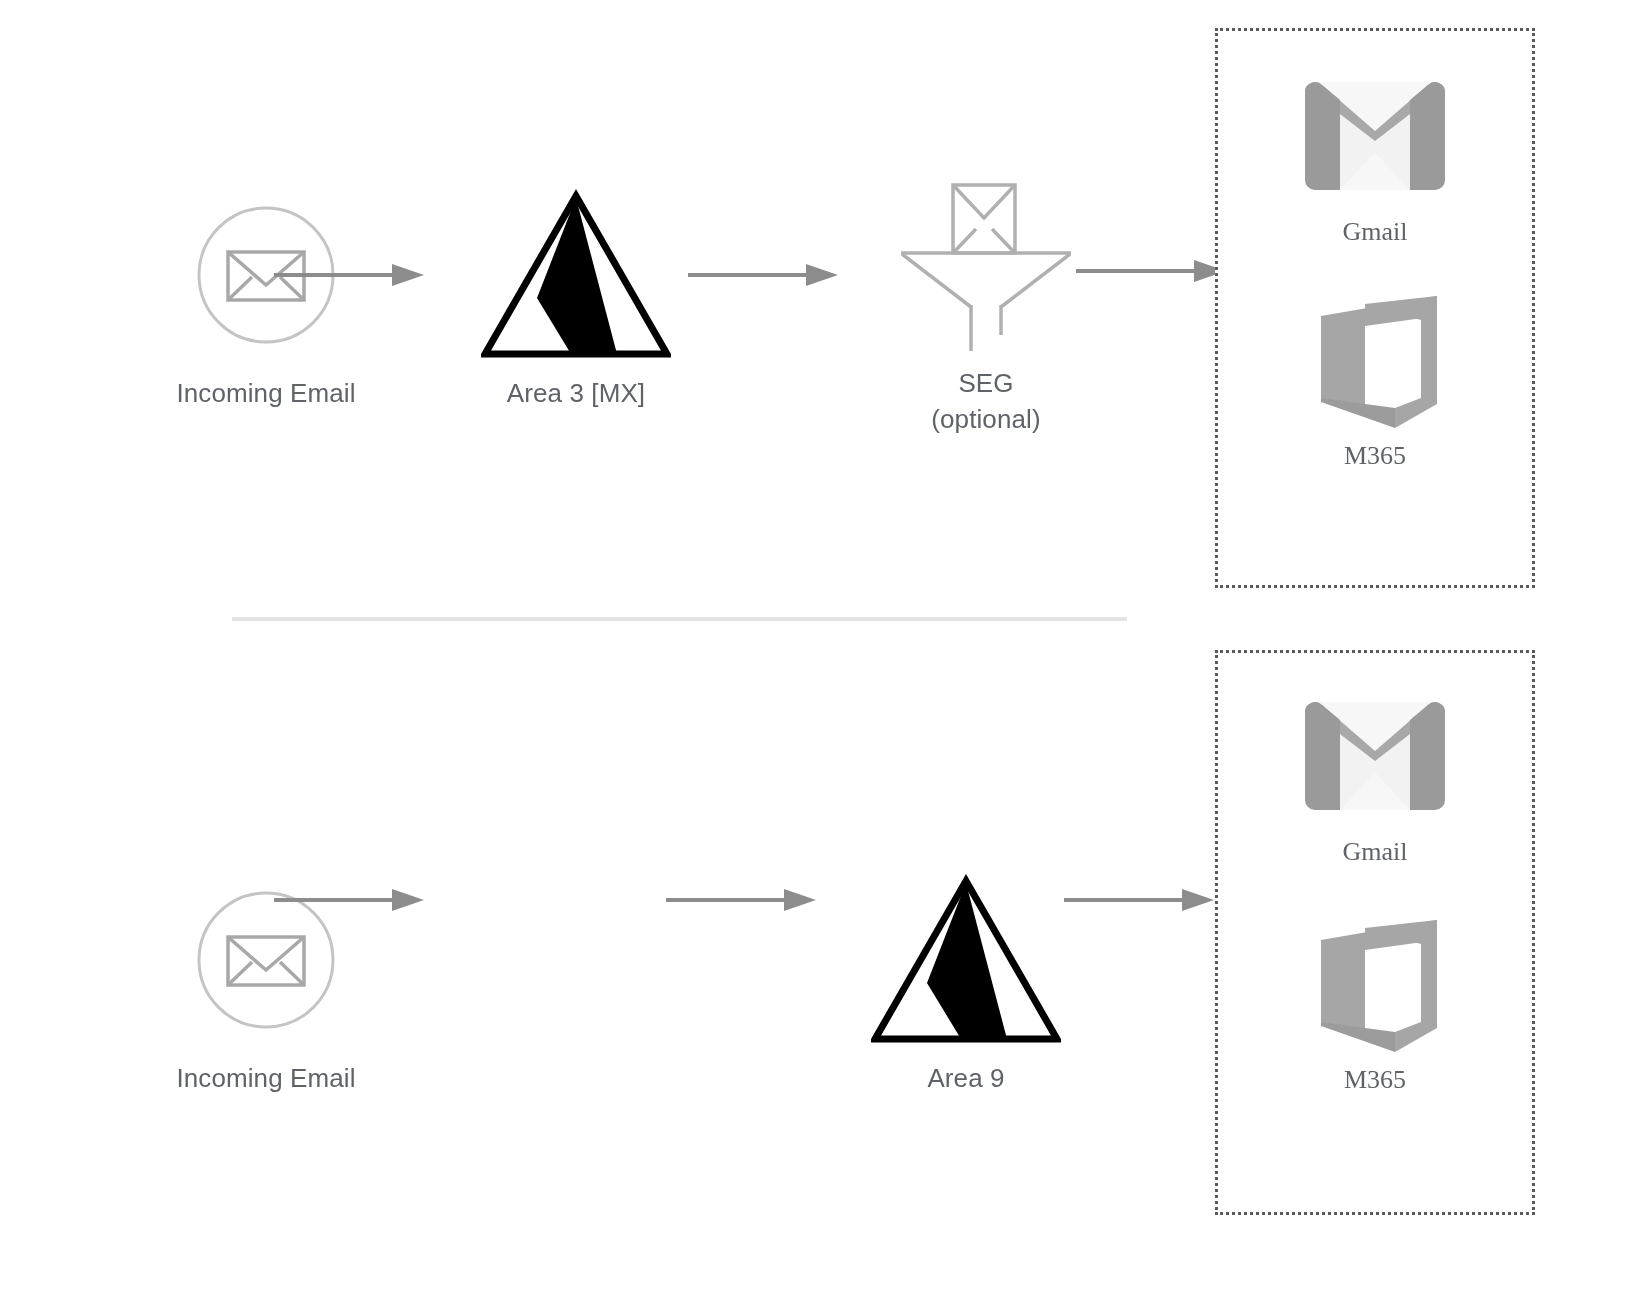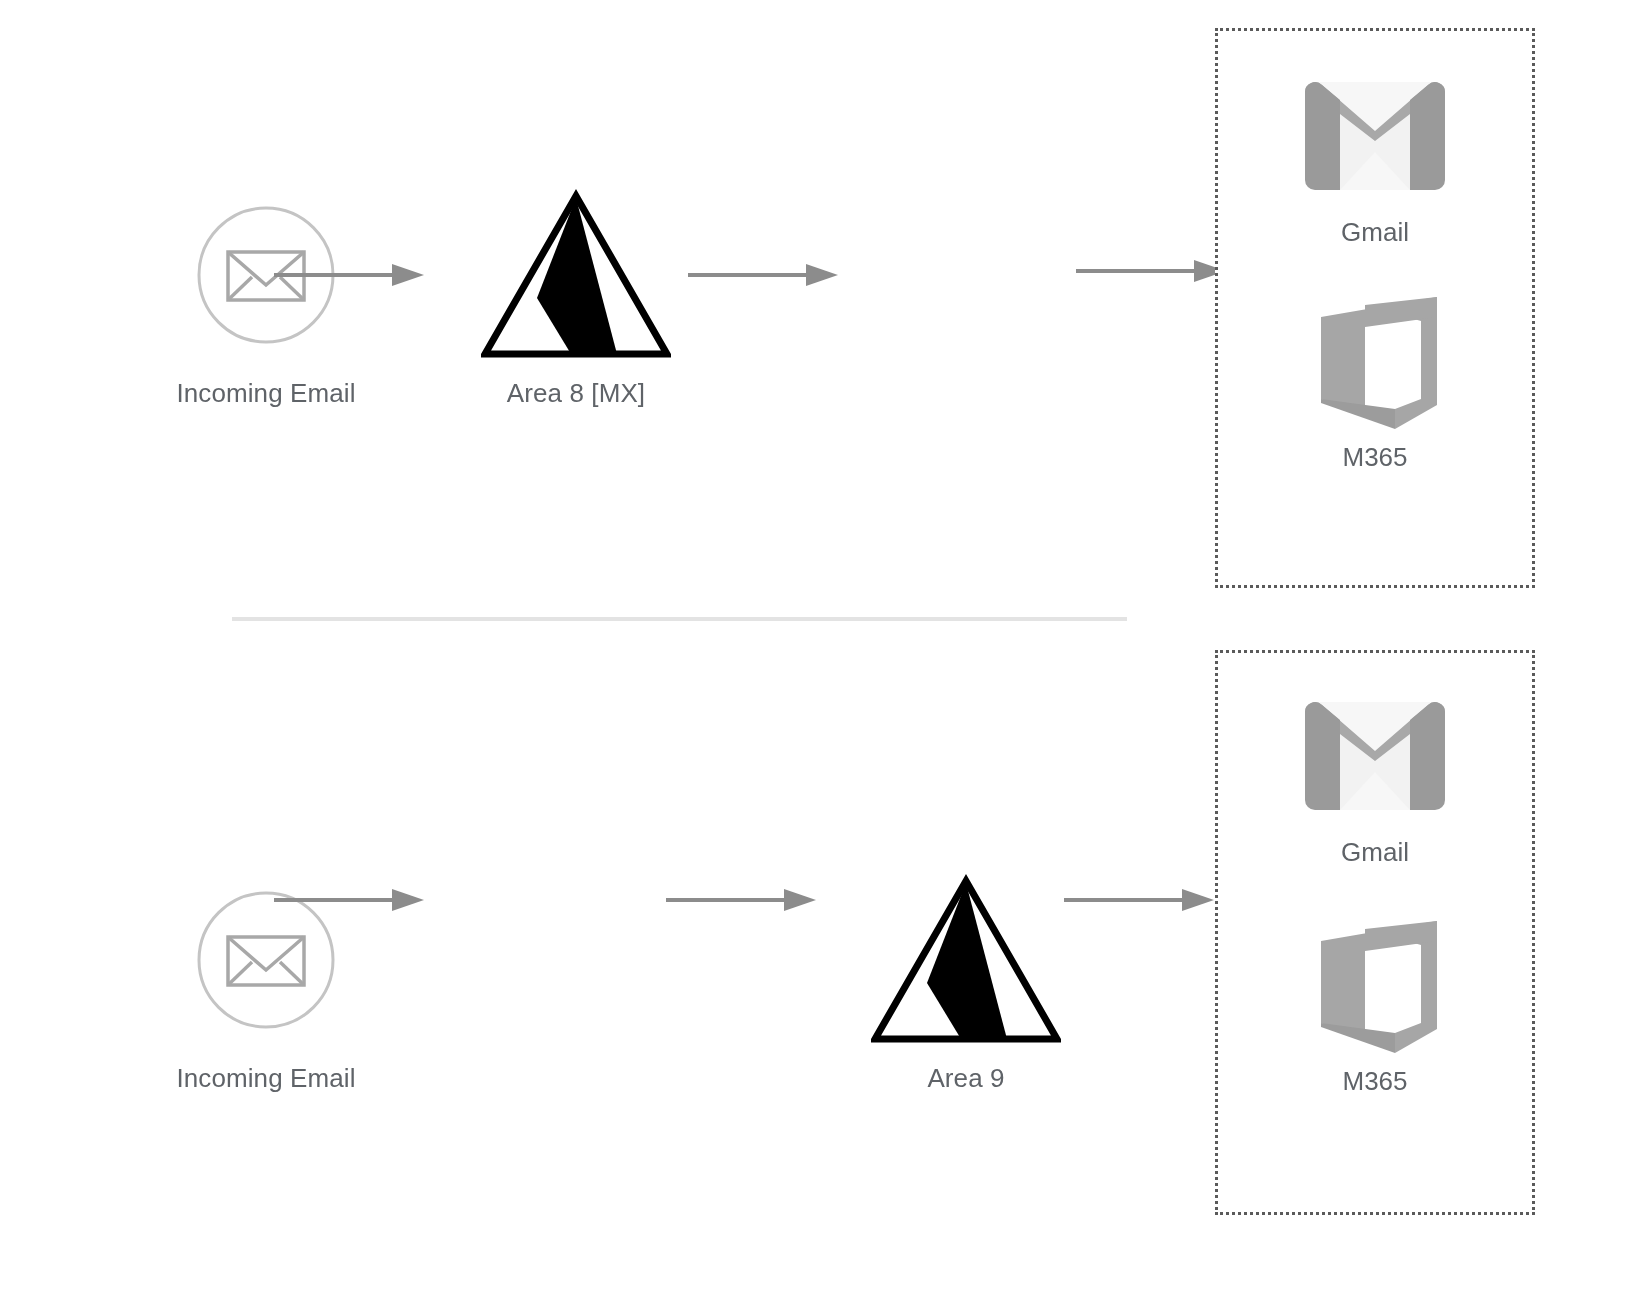--- a/index.html
+++ b/index.html
@@ -88,20 +88,21 @@
     align-items: center;
     justify-content: flex-start;
   }
   .dest-top    { left: 1215px; top: 28px;  width: 320px; height: 560px; }
   .dest-bottom { left: 1215px; top: 650px; width: 320px; height: 565px; }
 
   .dest-item {
     display: flex;
     flex-direction: column;
     align-items: center;
+    font-family: Liberation Serif, serif;
   }
   .dest-item .dest-logo {
     display: flex;
     align-items: center;
     justify-content: center;
     height: 150px;
   }
   .dest-item .dest-label {
     font-size: 26px;
     color: #5f6368;
@@ -149,30 +150,49 @@
       </svg>
     </div>
 
     <div class="node n-area1-1">
       <div class="icon-wrap">
         <svg width="190" height="175" viewBox="0 0 190 175">
           <polygon points="95,8 186,166 4,166" fill="#ffffff" stroke="#000000" stroke-width="7"></polygon>
           <polygon points="95,10 136,166 90,166 56,110" fill="#000000"></polygon>
         </svg>
       </div>
-      <div class="node-label">Area 8 [MX]</div>
+      <div class="node-label">Area 3 [MX]</div>
     </div>
 
     <div class="arrow a1-2">
       <svg width="150" height="26" viewBox="0 0 150 26">
         <line x1="0" y1="13" x2="122" y2="13" stroke="#8c8c8c" stroke-width="4"></line>
         <polygon points="118,2 150,13 118,24" fill="#8c8c8c"></polygon>
       </svg>
     </div>
 
+    <div class="node n-seg-1">
+      <div class="icon-wrap">
+        <svg width="190" height="185" viewBox="0 0 190 185">
+
+          <rect x="62" y="12" width="62" height="68" fill="none" stroke="#b0b0b0" stroke-width="3.5"></rect>
+          <polyline points="62,12 93,45 124,12" fill="none" stroke="#b0b0b0" stroke-width="3.5"></polyline>
+          <line x1="62" y1="80" x2="85" y2="56" stroke="#b0b0b0" stroke-width="3.5"></line>
+          <line x1="124" y1="80" x2="101" y2="56" stroke="#b0b0b0" stroke-width="3.5"></line>
+
+          <line x1="10" y1="80" x2="180" y2="80" stroke="#b0b0b0" stroke-width="3.5"></line>
+          <line x1="11" y1="81" x2="80" y2="134" stroke="#b0b0b0" stroke-width="3.5"></line>
+          <line x1="179" y1="81" x2="110" y2="134" stroke="#b0b0b0" stroke-width="3.5"></line>
+          <line x1="80" y1="132" x2="80" y2="178" stroke="#b0b0b0" stroke-width="3.5"></line>
+          <line x1="110" y1="132" x2="110" y2="162" stroke="#b0b0b0" stroke-width="3.5"></line>
+        </svg>
+      </div>
+      <div class="node-label">SEG
+(optional)</div>
+    </div>
 
     <div class="arrow a1-3">
       <svg width="150" height="26" viewBox="0 0 150 26">
         <line x1="0" y1="13" x2="122" y2="13" stroke="#8c8c8c" stroke-width="4"></line>
         <polygon points="118,2 150,13 118,24" fill="#8c8c8c"></polygon>
       </svg>
     </div>
   </div>
 
   <div class="dest-box dest-top">

